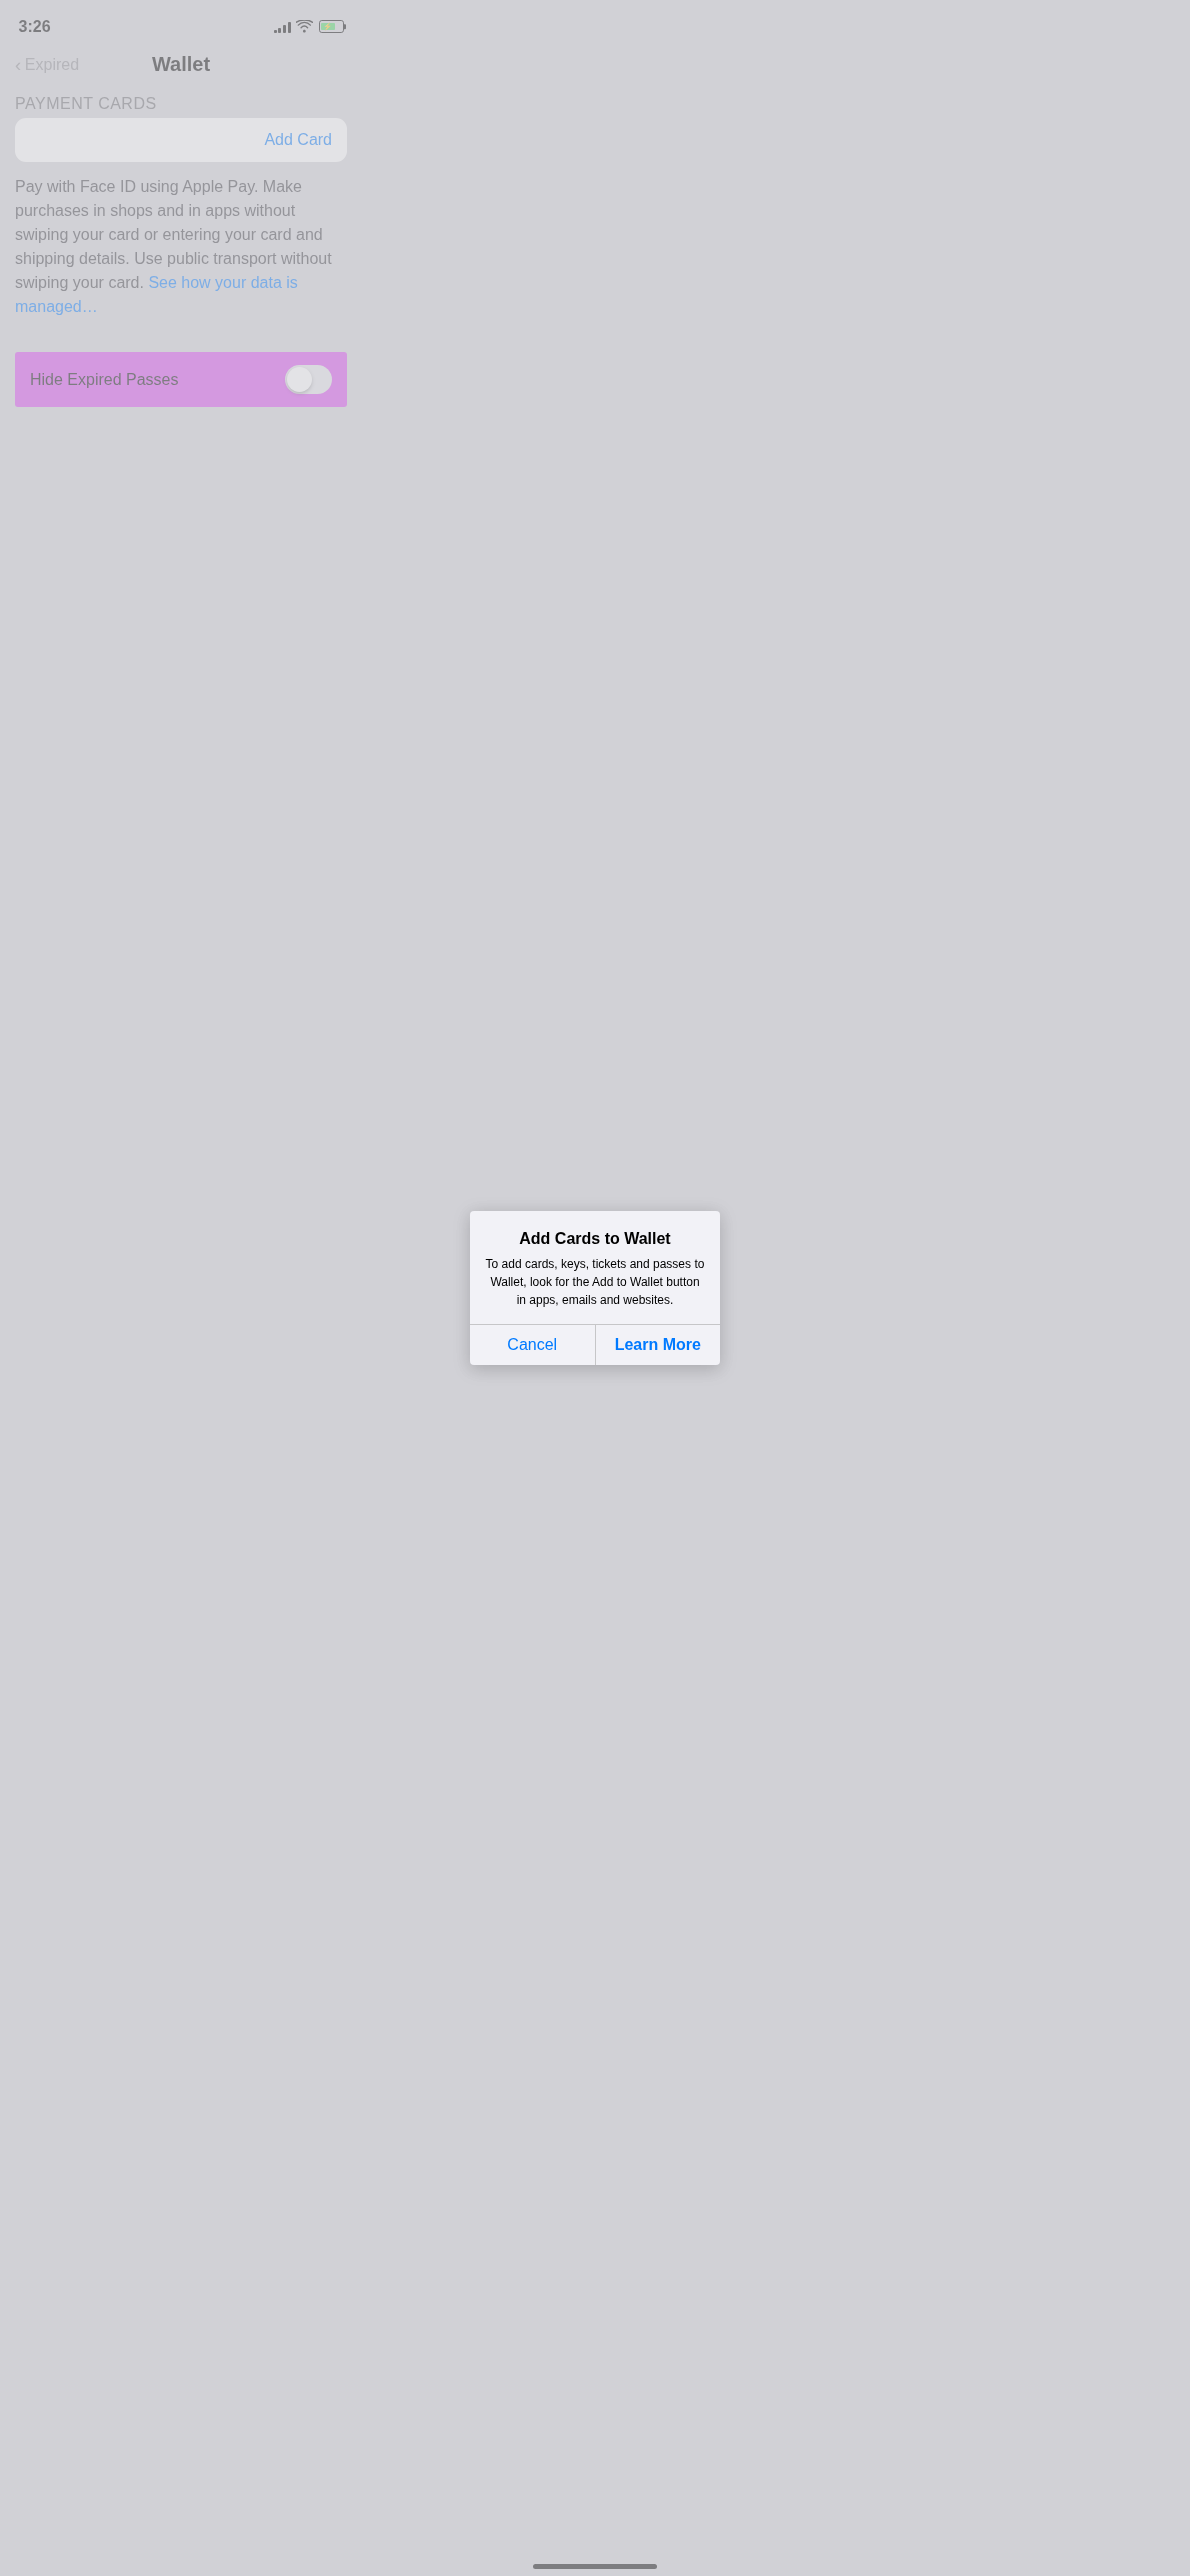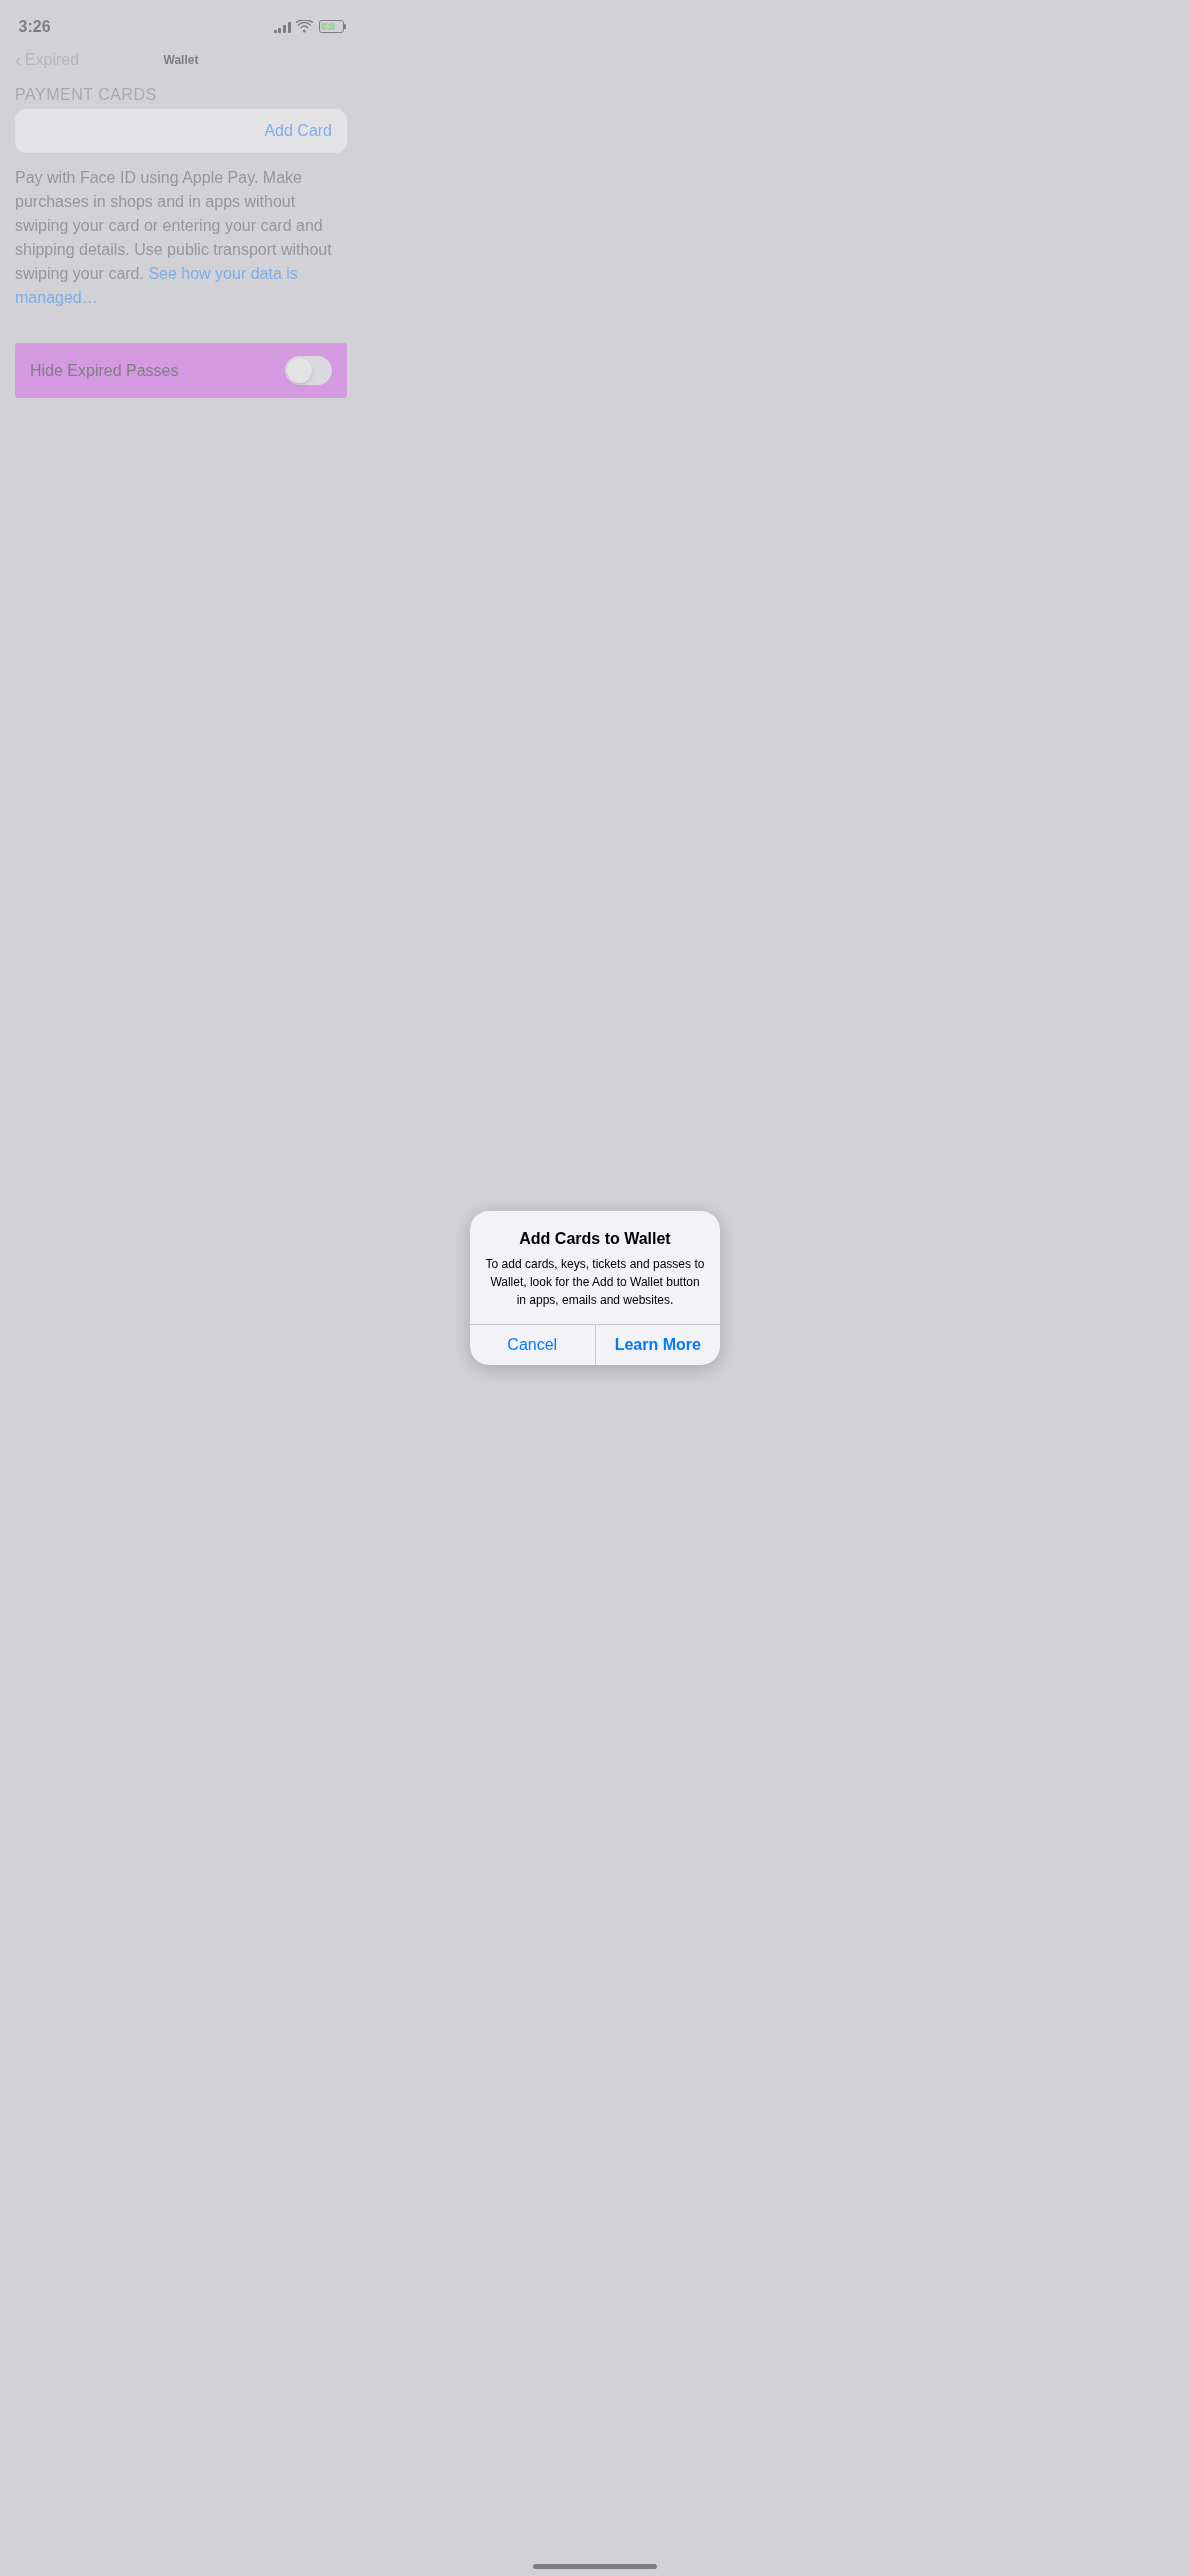--- a/index.html
+++ b/index.html
@@ -119,21 +119,21 @@
       cursor: pointer;
     }
 
     .nav-back-chevron {
       font-size: 18.5px;
       color: #8e8e93;
       line-height: 1;
     }
 
     .nav-title {
-      font-size: 12px;
+      font-size: 20px;
       font-weight: 600;
       color: #000;
     }
 
     
     .content {
       padding: 0 15px;
     }
 
     .section-header {
@@ -236,21 +236,21 @@
       background: rgba(209, 209, 214, 0.6);
       display: flex;
       align-items: center;
       justify-content: center;
       z-index: 100;
     }
 
     
     .alert-dialog {
       background: #f2f2f7;
-      border-radius: 19px;
+      border-radius: 4px;
       width: 250px;
       overflow: hidden;
       box-shadow: 0 3.7px 18.5px rgba(0,0,0,0.2);
     }
 
     .alert-content {
       padding: 18.5px 15px 15px;
       text-align: center;
     }
 

